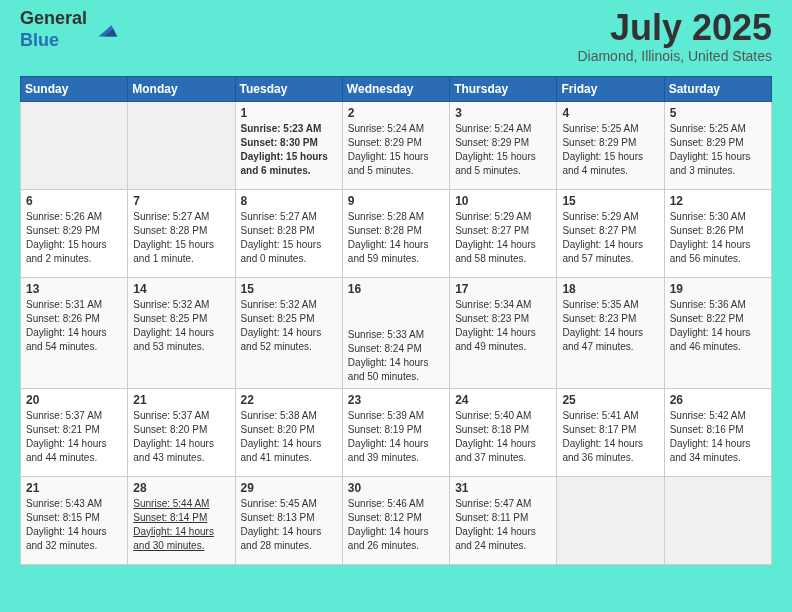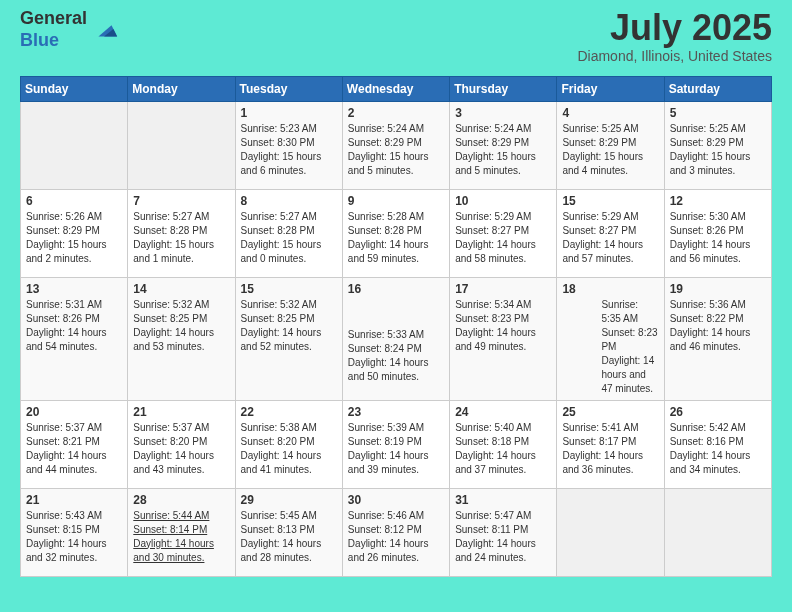--- a/index.html
+++ b/index.html
@@ -130,21 +130,21 @@
         <th>Friday</th>
         <th>Saturday</th>
       </tr>
     </thead>
     <tbody id="calendar-body">
     <tr>
           <td class="empty-cell"></td>
           <td class="empty-cell"></td>
           <td>
             <span class="day-num">1</span>
-            <div class="day-info" style="white-space: pre-line;">Sunrise: 5:23 AM
+            <div class="day-info" style="white-space: pre-line; font-weight: bold;">Sunrise: 5:23 AM
 Sunset: 8:30 PM
 Daylight: 15 hours and 6 minutes.</div>
           </td>
           <td>
             <span class="day-num">2</span>
             <div class="day-info" style="white-space: pre-line;">Sunrise: 5:24 AM
 Sunset: 8:29 PM
 Daylight: 15 hours and 5 minutes.</div>
           </td>
           <td>
@@ -236,21 +236,21 @@
 Daylight: 14 hours and 50 minutes.</div>
           </td>
           <td>
             <span class="day-num">17</span>
             <div class="day-info" style="white-space: pre-line;">Sunrise: 5:34 AM
 Sunset: 8:23 PM
 Daylight: 14 hours and 49 minutes.</div>
           </td>
           <td>
             <span class="day-num">18</span>
-            <div class="day-info" style="white-space: pre-line; margin-left: 39px;">Sunrise: 5:35 AM
+            <div class="day-info" style="white-space: pre-line;">Sunrise: 5:35 AM
 Sunset: 8:23 PM
 Daylight: 14 hours and 47 minutes.</div>
           </td>
           <td>
             <span class="day-num">19</span>
             <div class="day-info" style="white-space: pre-line;">Sunrise: 5:36 AM
 Sunset: 8:22 PM
 Daylight: 14 hours and 46 minutes.</div>
           </td>
         </tr>

